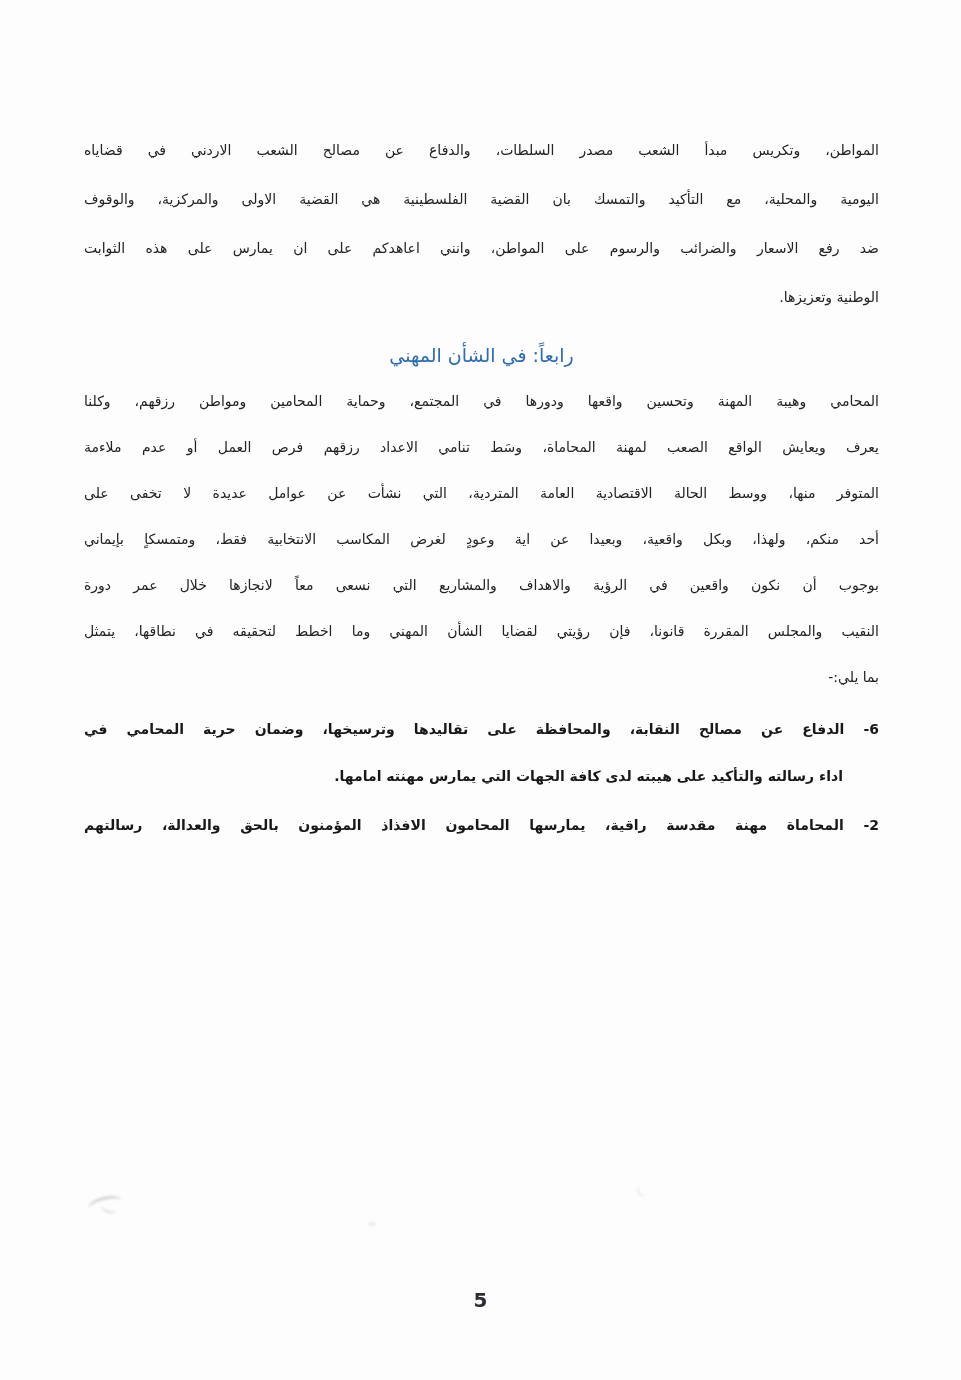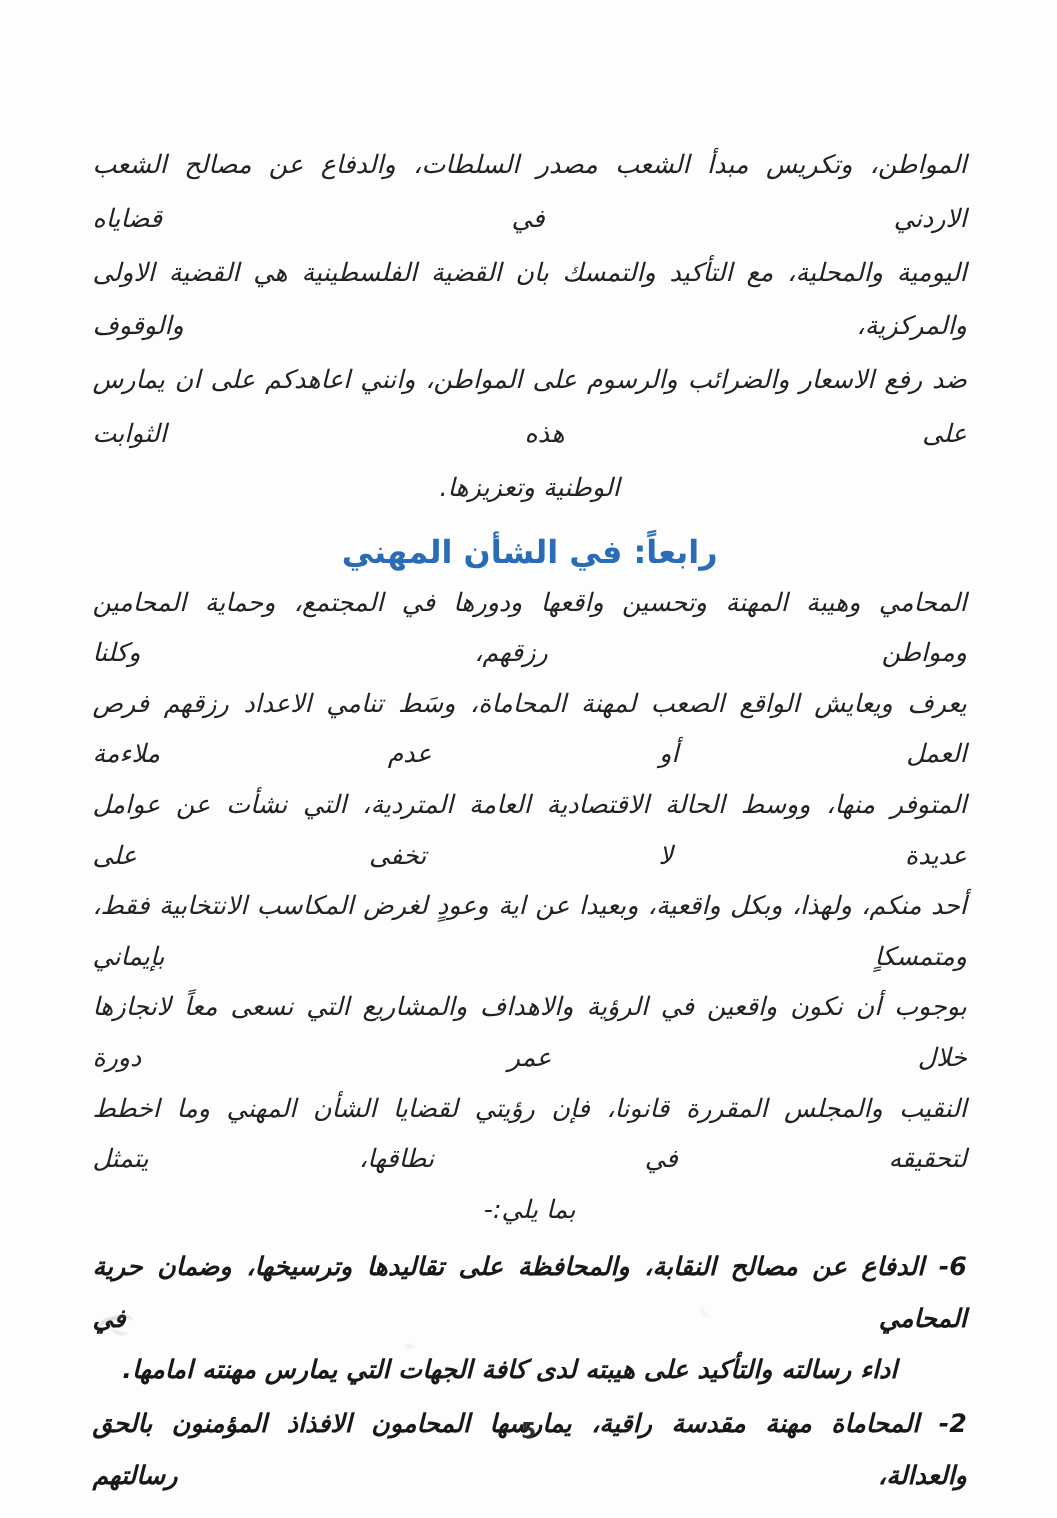--- a/index.html
+++ b/index.html
@@ -22,45 +22,44 @@
     direction: rtl;
     color: #1f1f1f;
   }
   .content {
     padding: 126px 82px 0 84px;
   }
   
   .ln {
     direction: rtl;
     unicode-bidi: plaintext;
-    font-size: 23px;
+    font-size: 14px;
     white-space: nowrap;
     color: #222222;
-    font-style: italic;
   }
   
   .just {
     white-space: normal;
     text-align: justify;
     text-align-last: justify;
     word-spacing: 1px;
   }
   
   .end {
-    text-align: center;
+    text-align: right;
   }
   .para1 .ln { line-height: 49px; }
   .para2 .ln { line-height: 46px; }
   .para2 .first { text-indent: 44px; }
   .heading {
     margin: 12px 0 2px 0;
     line-height: 42px;
     text-align: center;
-    font-size: 29px;
-    font-weight: 700;
+    font-size: 19px;
+    font-weight: 400;
     color: var(--accent, #2a6cb5);
     letter-spacing: 0.2px;
   }
   .goals {
     margin-top: 6px;
   }
   .item { margin-top: 2px; }
   .item .ln {
     line-height: 47px;
     font-weight: 700;

